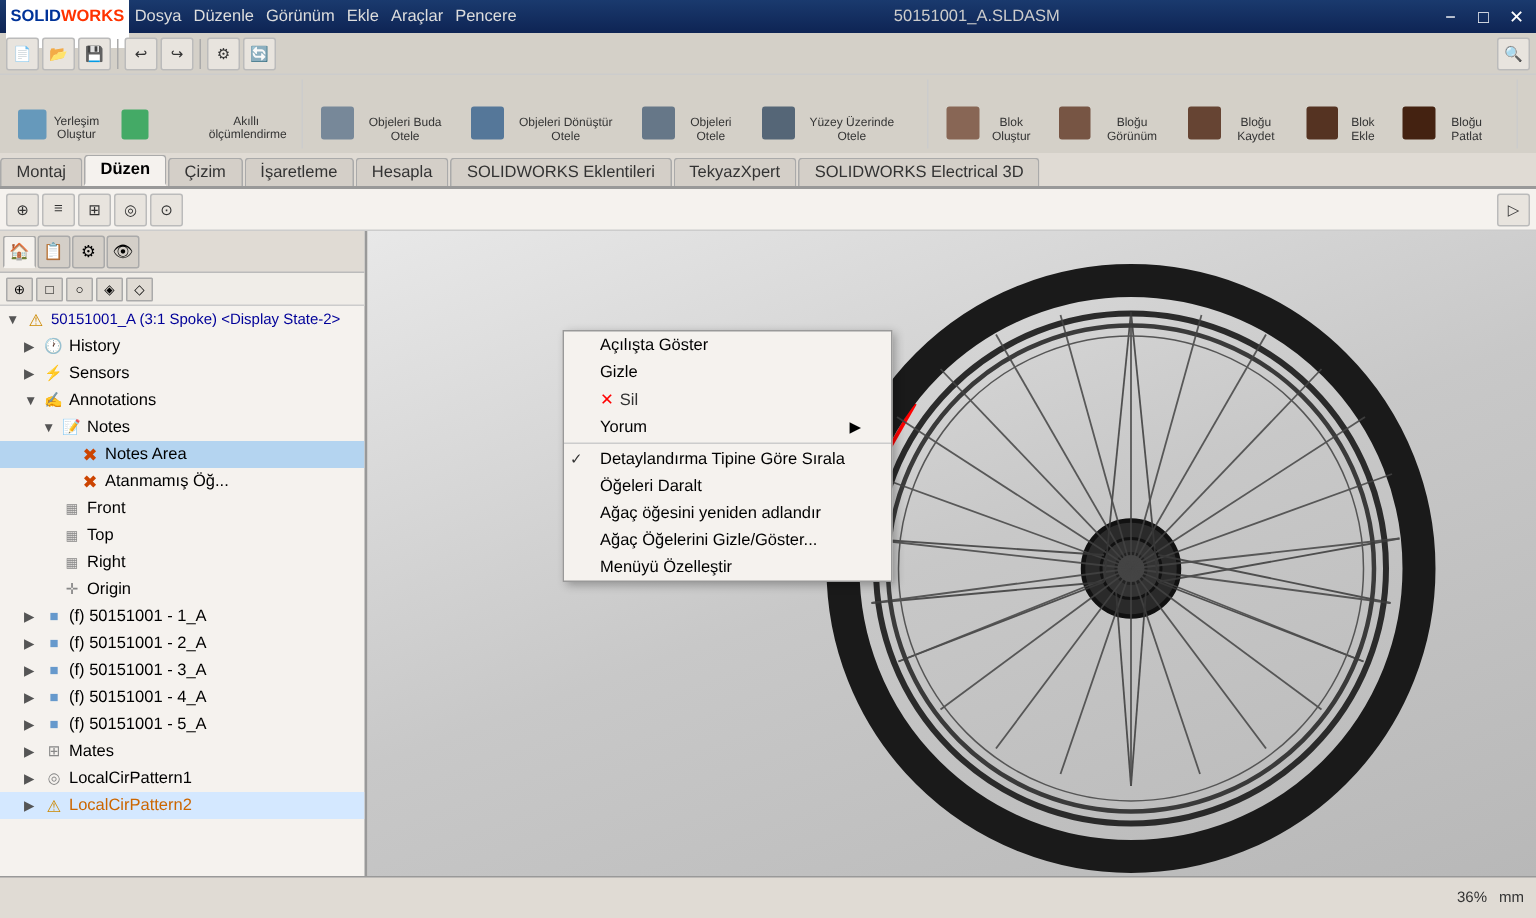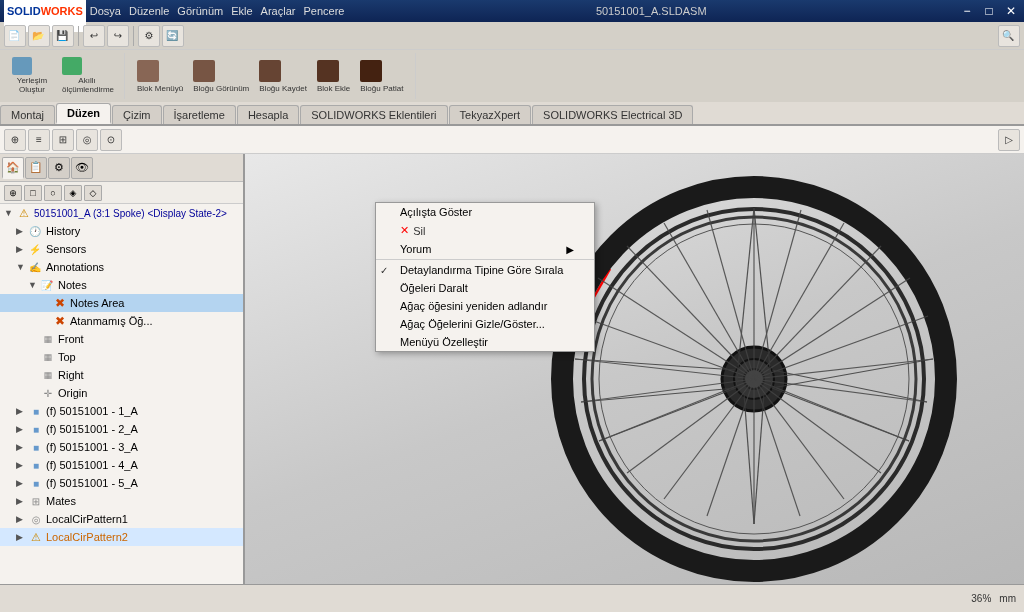--- a/index.html
+++ b/index.html
@@ -51,21 +51,21 @@
     .toolbar-group {
       display: flex;
       align-items: center;
       gap: 2px;
       border-right: 1px solid #ccc;
       padding-right: 8px;
       margin-right: 4px;
       height: 46px;
     }
     .toolbar-icon-btn {
-      display: flex; flex-direction: column; align-items: flex-start; justify-content: center;
+      display: flex; align-items: flex-end; justify-content: center;
       padding: 2px 4px;
       cursor: pointer;
       border-radius: 2px;
       min-width: 40px;
       height: 42px;
       font-size: 9px;
       color: #333;
       text-align: center;
     }
     .toolbar-icon-shape {
@@ -168,21 +168,21 @@
     #viewport {
       flex: 1;
       background: linear-gradient(160deg, #e8e8e8 0%, #c8c8c8 50%, #b8b8b8 100%);
       position: relative;
       overflow: hidden;
     }
 
     
     #context-menu {
       position: absolute;
-      top: 48px;
+      top: 66px;
       left: 130px;
       background: #f5f2ee;
       border: 1px solid #999;
       box-shadow: 2px 2px 6px rgba(0,0,0,0.3);
       min-width: 220px;
       z-index: 100;
     }
     .ctx-item {
       padding: 3px 20px 3px 24px;
       cursor: pointer;
@@ -306,27 +306,45 @@
 </div>
 
 <div id="toolbar-row2">
   <div class="toolbar-group">
     <div class="toolbar-icon-btn">
       <div class="toolbar-icon-shape" style="background:#6699bb;width:20px;height:20px;margin-bottom:2px;"></div>
       <span style="font-size:8px;line-height:1.1;max-width:40px;text-align:center;">Yerleşim Oluştur</span>
     </div>
     <div class="toolbar-icon-btn">
       <div class="toolbar-icon-shape" style="background:#44aa66;width:20px;height:20px;margin-bottom:2px;"></div>
-      <span style="font-size:8px;line-height:1.1;max-width:50px;text-align:center;">Akıllı ölçümlendirme</span>
+      <span style="font-size:8px;line-height:1.1;max-width:50px;text-align:center;margin-left:40px;">Akıllı ölçümlendirme</span>
     </div>
   </div>
   <div class="toolbar-group">
     <div class="toolbar-icon-btn">
+      <div style="width:22px;height:22px;background:#778899;border-radius:2px;margin-bottom:2px;"></div>
+      <span style="font-size:8px">Objeleri Buda Otele</span>
+    </div>
+    <div class="toolbar-icon-btn">
+      <div style="width:22px;height:22px;background:#557799;border-radius:2px;margin-bottom:2px;"></div>
+      <span style="font-size:8px">Objeleri Dönüştür Otele</span>
+    </div>
+    <div class="toolbar-icon-btn">
+      <div style="width:22px;height:22px;background:#667788;border-radius:2px;margin-bottom:2px;"></div>
+      <span style="font-size:8px">Objeleri Otele</span>
+    </div>
+    <div class="toolbar-icon-btn">
+      <div style="width:22px;height:22px;background:#556677;border-radius:2px;margin-bottom:2px;"></div>
+      <span style="font-size:8px">Yüzey Üzerinde Otele</span>
+    </div>
+  </div>
+  <div class="toolbar-group">
+    <div class="toolbar-icon-btn">
       <div style="width:22px;height:22px;background:#886655;border-radius:2px;margin-bottom:2px;"></div>
-      <span style="font-size:8px">Blok Menüyü</span>
+      <span style="font-size:8px">Blok Oluştur</span>
     </div>
     <div class="toolbar-icon-btn">
       <div style="width:22px;height:22px;background:#775544;border-radius:2px;margin-bottom:2px;"></div>
       <span style="font-size:8px">Bloğu Görünüm</span>
     </div>
     <div class="toolbar-icon-btn">
       <div style="width:22px;height:22px;background:#664433;border-radius:2px;margin-bottom:2px;"></div>
       <span style="font-size:8px">Bloğu Kaydet</span>
     </div>
     <div class="toolbar-icon-btn">
@@ -473,20 +491,23 @@
       <span class="tree-icon warn-icon">⚠</span>
       <span style="color:#cc6600;">LocalCirPattern2</span>
     </div>
   </div>
 
   <div id="viewport">
 
     <div id="context-menu">
       <div class="ctx-item">
         <span>Açılışta Göster</span>
+      </div>
+      <div class="ctx-item">
+        <span>Gizle</span>
       </div>
       <div class="ctx-item with-x">
         <span class="x-icon">✕</span>
         <span>Sil</span>
       </div>
       <div class="ctx-item">
         <span>Yorum</span>
         <span class="arrow-icon">▶</span>
       </div>
       <div class="ctx-separator"></div>

